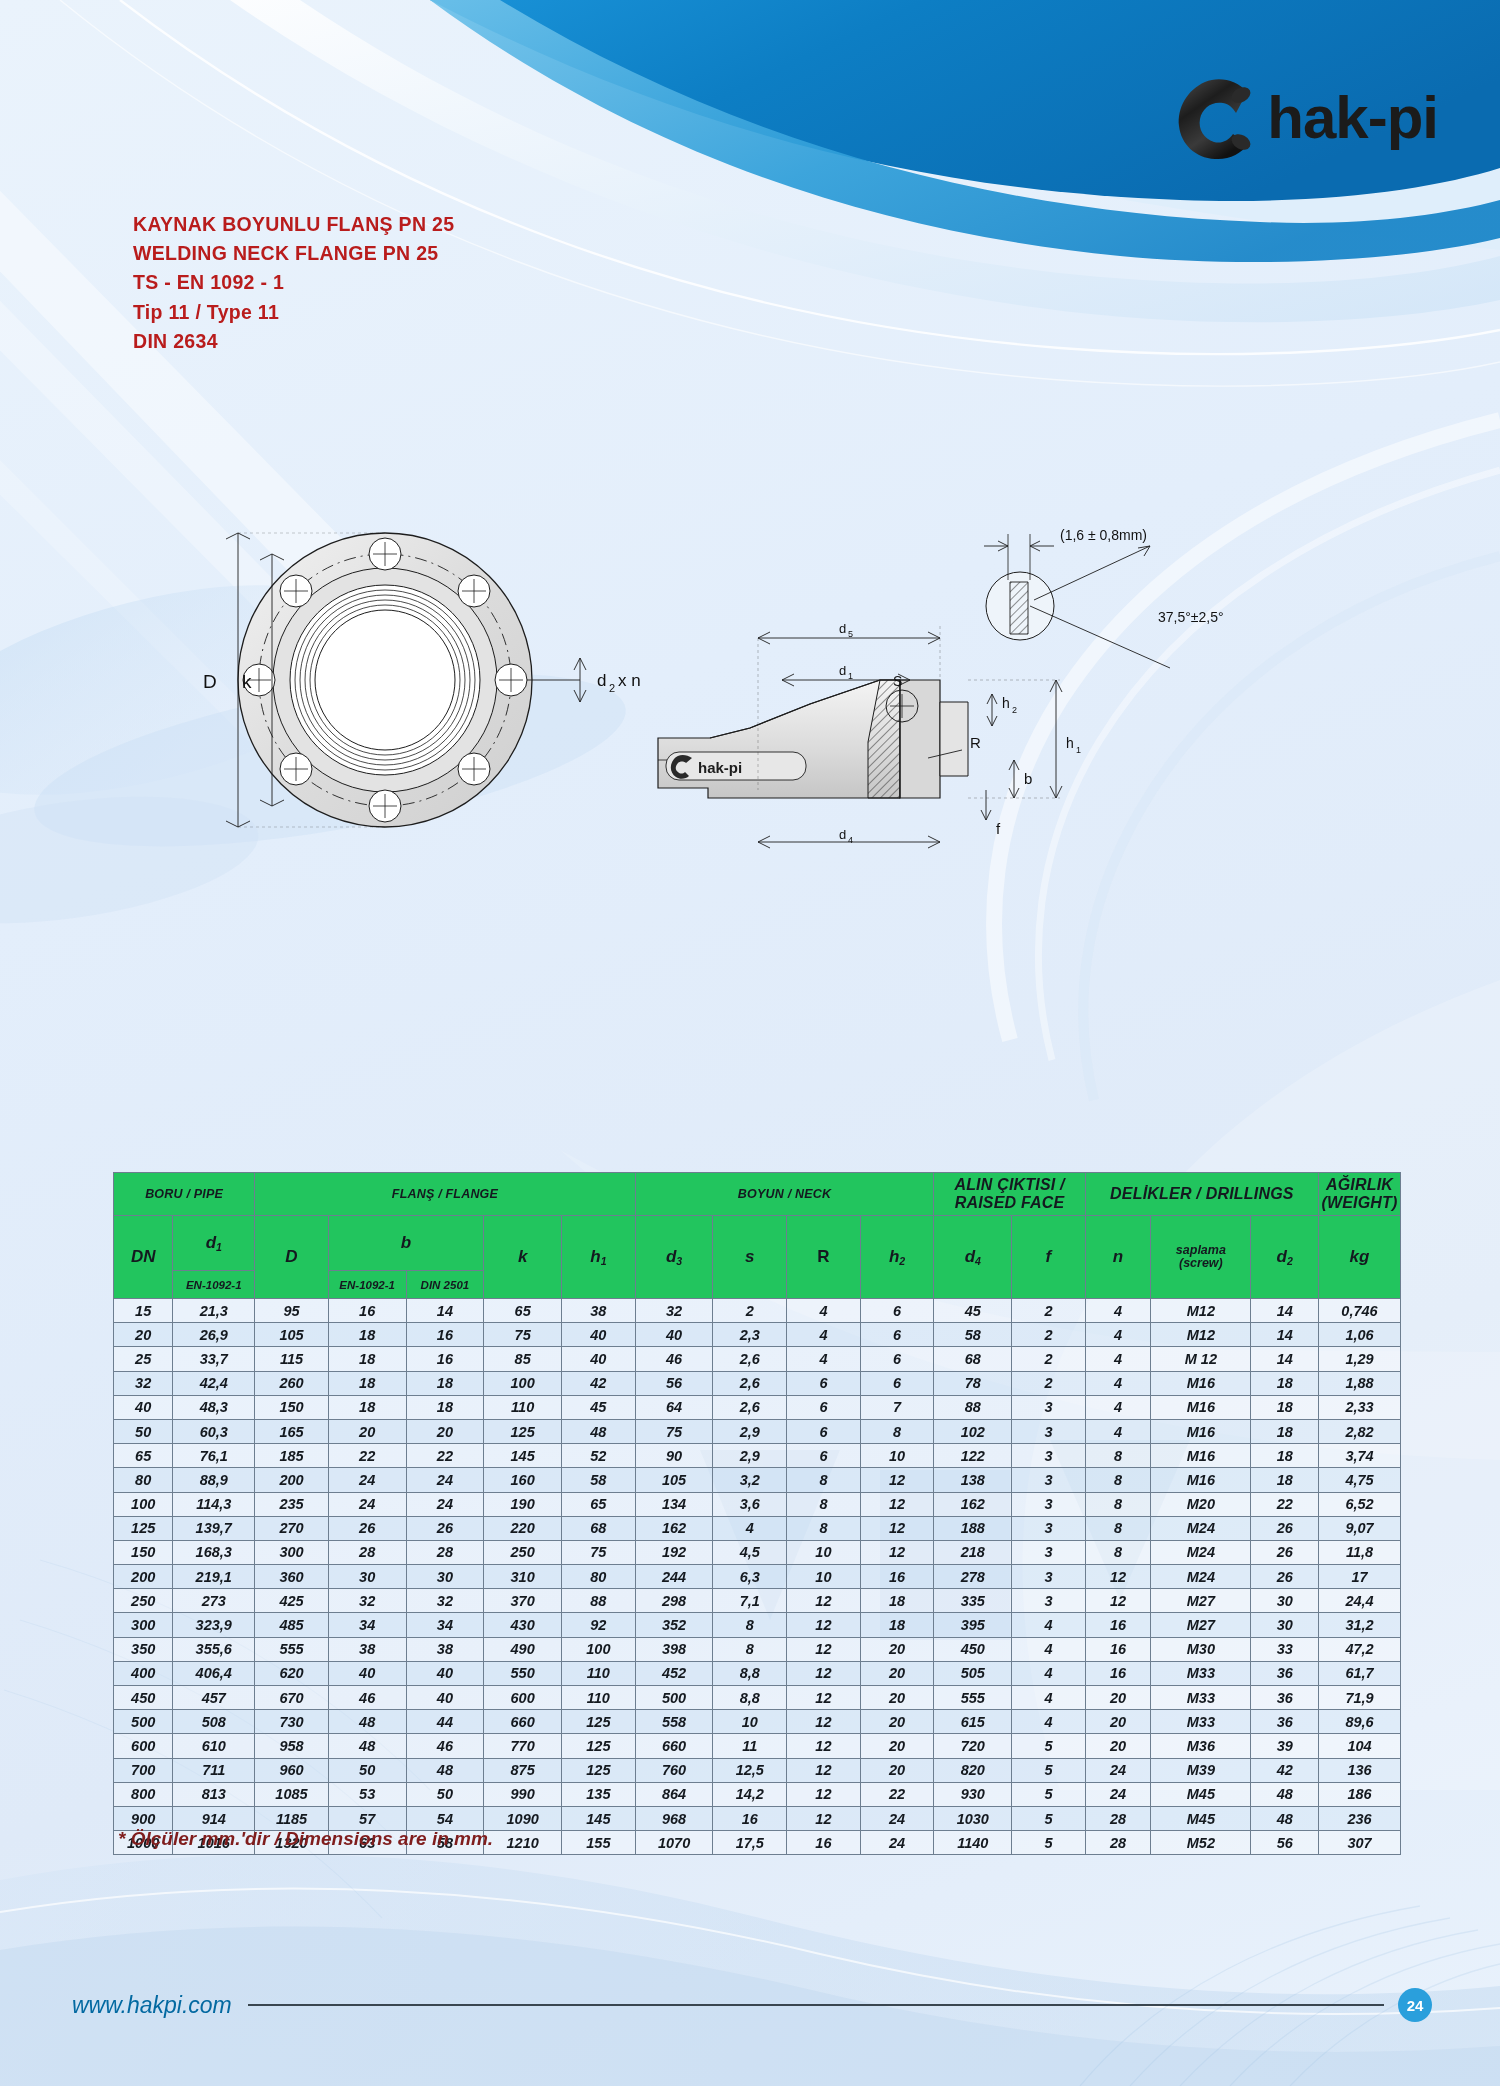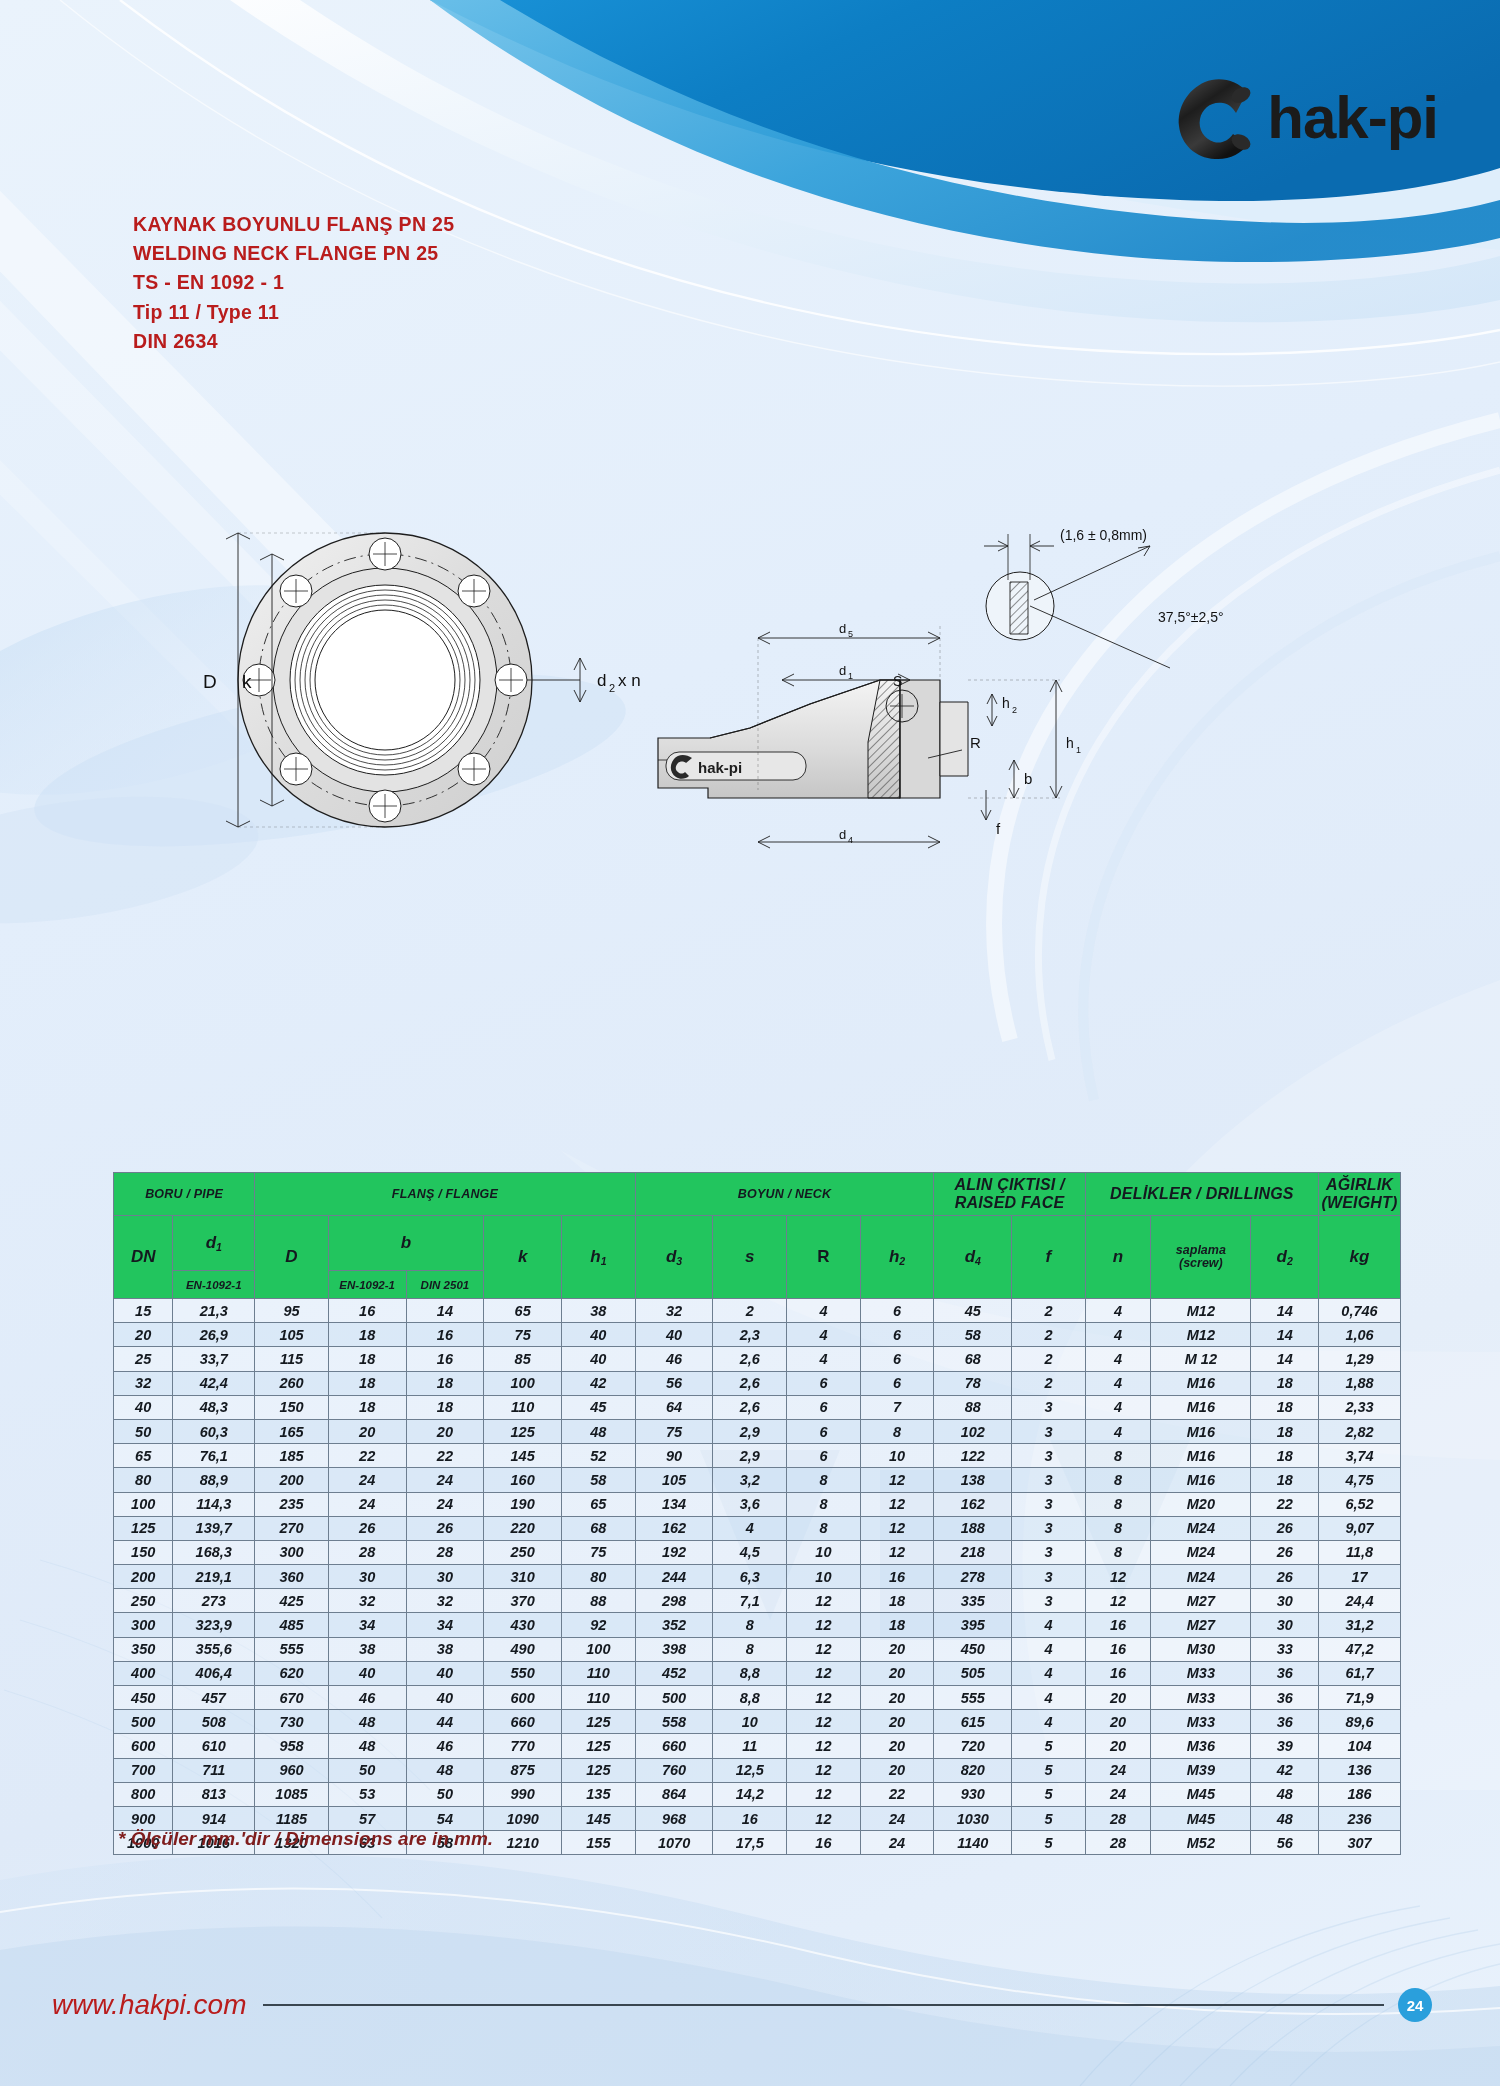--- a/index.html
+++ b/index.html
@@ -171,25 +171,25 @@
     position: absolute;
     left: 0;
     top: 1975px;
     width: 1500px;
     height: 60px;
     z-index: 6;
     display: flex;
     align-items: center;
   }
   .footer-url {
-    margin-left: 52px;
+    margin-left: 72px;
     font-family: "Liberation Sans", sans-serif;
     font-style: italic;
-    font-size: 28px;
-    color: #b91c1c;
+    font-size: 23px;
+    color: #0369a1;
     white-space: nowrap;
   }
   .footer-rule {
     flex: 1;
     height: 1.5px;
     background: #3a4650;
     margin: 0 14px 0 16px;
   }
   .page-badge {
     width: 34px;

